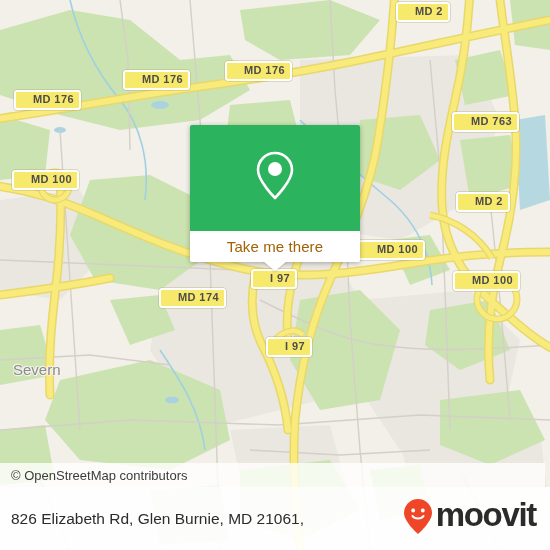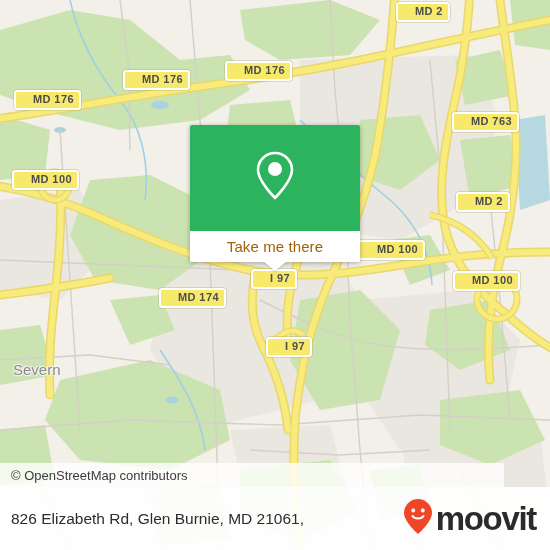--- a/index.html
+++ b/index.html
@@ -65,40 +65,40 @@
   }
   #callout-tail{
     position:absolute;left:50%;bottom:-9px;margin-left:-12px;
     width:0;height:0;border-left:12px solid transparent;
     border-right:12px solid transparent;border-top:10px solid #ffffff;
     filter:drop-shadow(0 1px 1px rgba(0,0,0,.16));
   }
 
   
   #attribution{
-    position:absolute;left:0;top:463px;width:504px;height:24px;
+    position:absolute;left:0;top:463px;width:545px;height:24px;
     background:rgba(255,255,255,.80);
     display:flex;align-items:center;
   }
   #attribution span{
     color:#3b3b3b;font-size:13px;padding-left:11px;
     font-family:"Liberation Sans",sans-serif;
   }
 
   
   #footer{
     position:absolute;left:0;top:487px;width:550px;height:63px;
     background:rgba(255,255,255,.93);
     display:flex;align-items:center;justify-content:space-between;
   }
   #footer-text{
     padding-left:11px;color:#2c2c2c;font-size:15.5px;line-height:22px;
     max-width:350px;font-family:"Liberation Sans",sans-serif;
   }
-  #brand{display:flex;align-items:center;padding-right:14px;}
+  #brand{display:flex;align-items:flex-start;padding-right:14px;}
   #brand-word{
     color:#2b2b2b;font-size:33px;font-weight:bold;letter-spacing:-1.3px;
     margin-left:3px;line-height:33px;
     font-family:"Liberation Sans",sans-serif;
   }
 </style>
 </head>
 <body>
 
 <div id="app">

